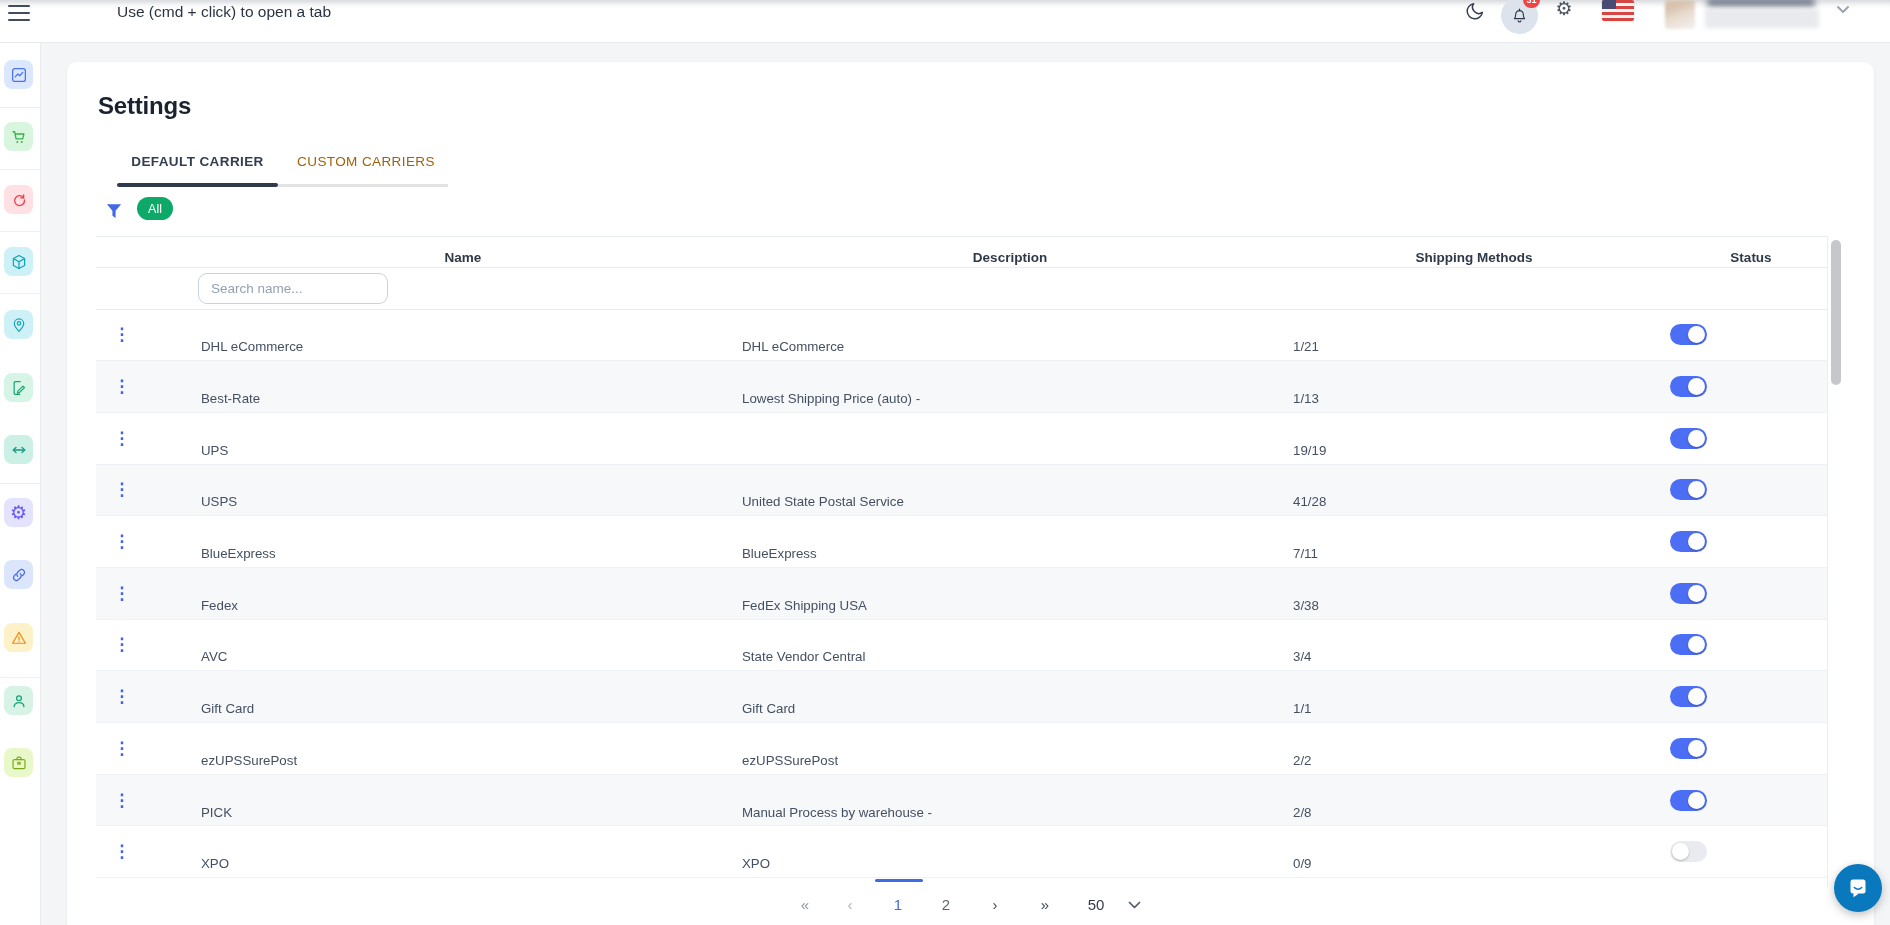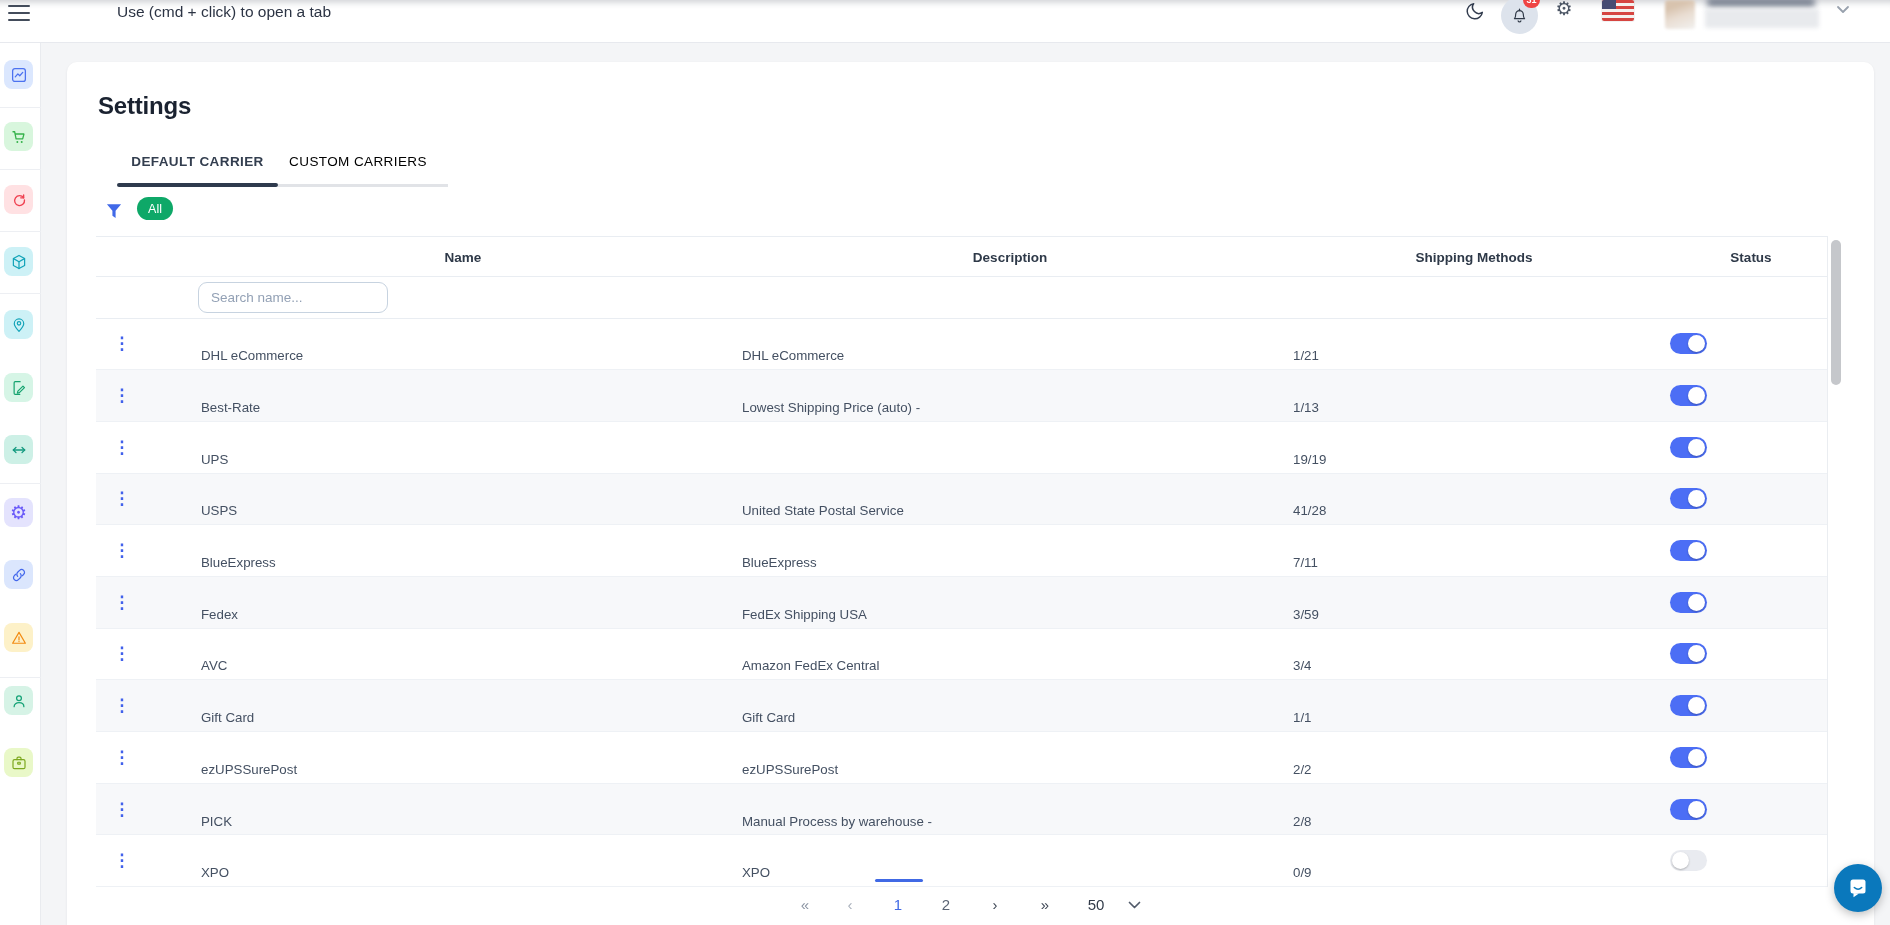--- a/index.html
+++ b/index.html
@@ -42,31 +42,31 @@
   .gear-glyph{font-size:19px;line-height:1;color:#6a5af9;}
 
   
   .card{left:67px;top:62px;width:1807px;height:863px;background:#fff;border-radius:10px 10px 0 0;
         box-shadow:0 1px 3px rgba(16,24,40,.07);z-index:10;}
   .page-title{left:31px;top:30px;font-size:24px;font-weight:700;color:#1a2230;letter-spacing:-.2px;}
 
   .tab{position:absolute;top:88px;height:22px;display:flex;align-items:center;justify-content:center;
        font-size:13.5px;letter-spacing:.4px;color:#333e4f;cursor:pointer;white-space:nowrap;}
   .tab-default{left:50px;width:161px;font-weight:600;}
-  .tab-custom{left:206px;width:170px;font-weight:500;color:#000000;}
+  .tab-custom{left:214px;width:170px;font-weight:500;color:#a16207;}
   .tab-ind-active{left:50px;top:121px;width:161px;height:4px;border-radius:2px;background:var(--tab-indicator);}
   .tab-ind-track{left:211px;top:121.5px;width:170px;height:3px;background:#e1e3e7;}
 
   .filter-btn{left:37px;top:137px;width:20px;height:24px;cursor:pointer;}
   .all-pill{left:70px;top:135px;width:36px;height:23px;border-radius:12px;background:var(--badge-green);
             color:#fff;font-size:12.5px;display:flex;align-items:center;justify-content:center;cursor:pointer;}
 
   
   .table{left:29px;top:174px;width:1732px;}
-  .thead{position:relative;height:41px;border-top:1px solid var(--border);border-bottom:1px solid var(--border);}
+  .thead{position:relative;height:32px;border-top:1px solid var(--border);border-bottom:1px solid var(--border);}
   .th{position:absolute;top:0;height:41px;line-height:41px;transform:translateX(-50%);
       font-size:13.5px;font-weight:600;color:var(--header-text);white-space:nowrap;}
   .th-name{left:367px;} .th-desc{left:914px;} .th-methods{left:1378px;} .th-status{left:1655px;}
   .search-row{position:relative;height:41.5px;border-bottom:1px solid var(--border);}
   .search-input{position:absolute;left:102px;top:5px;width:190px;height:31px;border:1.5px solid #c7d3e0;
                 border-radius:9px;padding:0 12px;font-size:13.5px;color:#0f172a;outline:none;
                 font-family:"Liberation Sans",sans-serif;}
   .search-input::placeholder{color:#93a1b5;}
   .trow{position:relative;height:51.7px;border-bottom:1px solid #eef1f5;background:#fff;}
   .trow.alt{background:var(--alt-row);}
@@ -325,29 +325,29 @@
     <span class="cell c-desc">BlueExpress</span>
     <span class="cell c-methods">7/11</span>
     <span class="toggle on">
             <span class="knob"></span>
           </span>
   </div>
         <div class="trow alt">
     <span class="kebab">⋮</span>
     <span class="cell c-name">Fedex</span>
     <span class="cell c-desc">FedEx Shipping USA</span>
-    <span class="cell c-methods">3/59</span>
+    <span class="cell c-methods">3/38</span>
     <span class="toggle on">
             <span class="knob"></span>
           </span>
   </div>
         <div class="trow">
     <span class="kebab">⋮</span>
     <span class="cell c-name">AVC</span>
-    <span class="cell c-desc">Amazon FedEx Central</span>
+    <span class="cell c-desc">State Vendor Central</span>
     <span class="cell c-methods">3/4</span>
     <span class="toggle on">
             <span class="knob"></span>
           </span>
   </div>
         <div class="trow alt">
     <span class="kebab">⋮</span>
     <span class="cell c-name">Gift Card</span>
     <span class="cell c-desc">Gift Card</span>
     <span class="cell c-methods">1/1</span>

